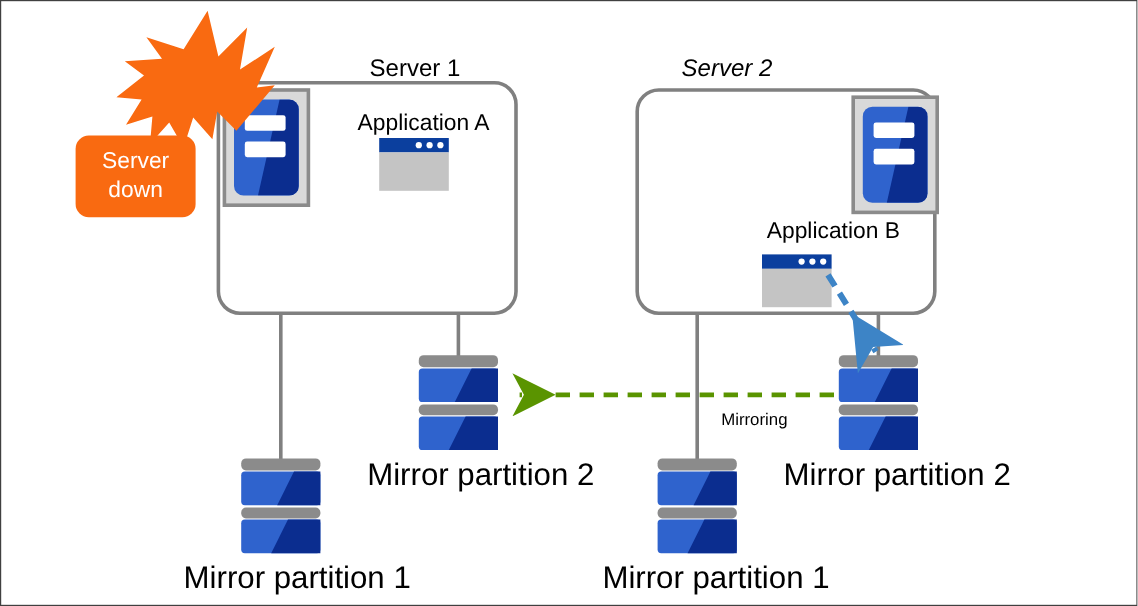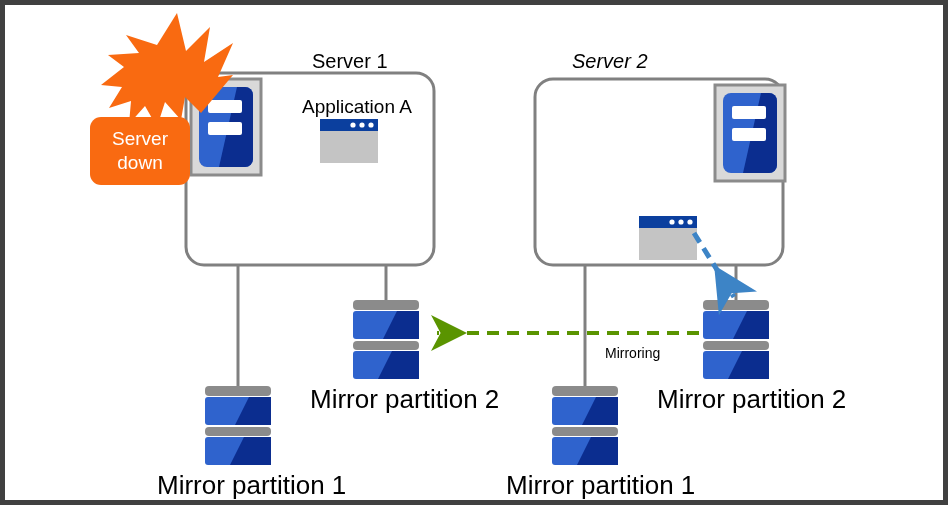--- a/index.html
+++ b/index.html
@@ -8,21 +8,21 @@
     background: #ffffff;
   }
   body {
     font-family: "Liberation Sans", sans-serif;
   }
   #canvas {
     position: relative;
     width: 948px;
     height: 505px;
     background: #ffffff;
-    border: 5px solid #404040;
+    border: 1px solid #404040;
     box-sizing: border-box;
     overflow: hidden;
   }
   #svg-layer {
     position: absolute;
     left: 0;
     top: 0;
     width: 948px;
     height: 505px;
   }
@@ -55,21 +55,20 @@
     background: #f96a11;
     border-radius: 11px;
     color: #ffffff;
     font-size: 19px;
     display: flex;
     flex-direction: column;
     align-items: center;
     justify-content: center;
     line-height: 1.25;
     text-align: center;
-    margin-left: 23px;
   }
 </style>
 </head>
 <body>
 
 <div id="canvas">
 
   <svg id="svg-layer" viewBox="0 0 948 505">
     <defs>
 
@@ -193,20 +192,21 @@
       <line x1="689" y1="228" x2="729" y2="292" stroke="#3d84c6" stroke-width="5" stroke-dasharray="11,7" marker-end="url(#blueArrow)"></line>
     </g>
   </svg>
 
   <div class="lbl lbl-server" style="left:307px; top:46px;">Server 1</div>
 
   <div class="lbl lbl-server" style="left:567px; top:46px;font-style:italic;">Server 2</div>
 
   <div class="lbl lbl-app" style="left:281px; top:92px;">Application  A</div>
 
+  <div class="lbl lbl-app" style="left:622px; top:182px;">Application  B</div>
 
   <div class="lbl lbl-mirroring" style="left:600px; top:341px;">Mirroring</div>
 
   <div class="lbl lbl-part" style="left:305px; top:381px;">Mirror partition 2</div>
 
   <div class="lbl lbl-part" style="left:152px; top:467px;">Mirror partition 1</div>
 
   <div class="lbl lbl-part" style="left:652px; top:381px;">Mirror partition 2</div>
 
   <div class="lbl lbl-part" style="left:501px; top:467px;">Mirror partition 1</div>

